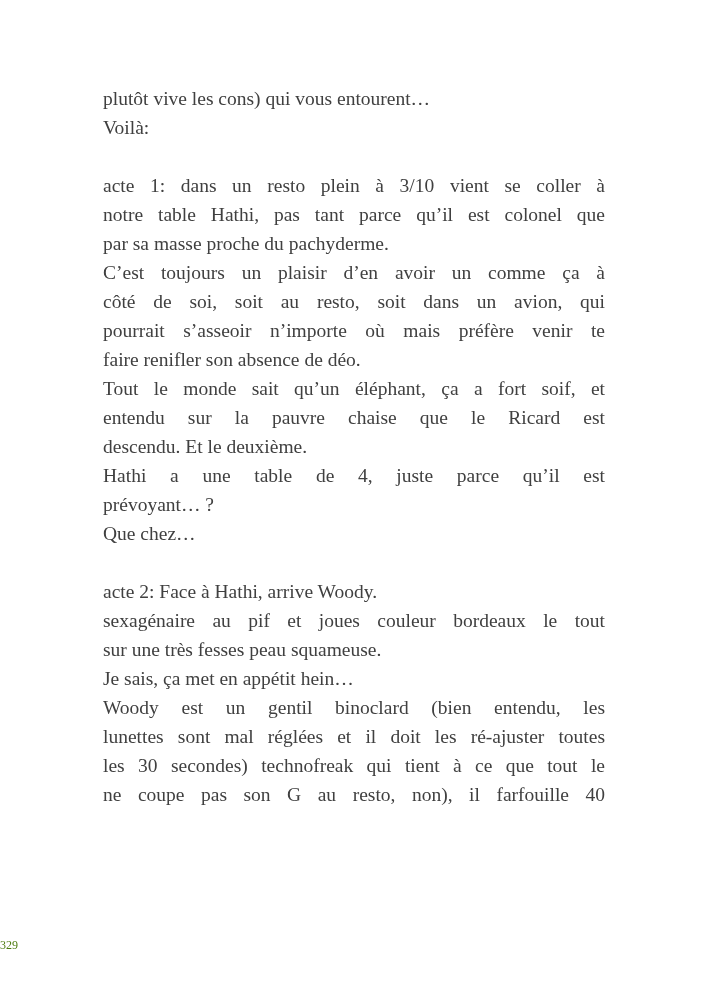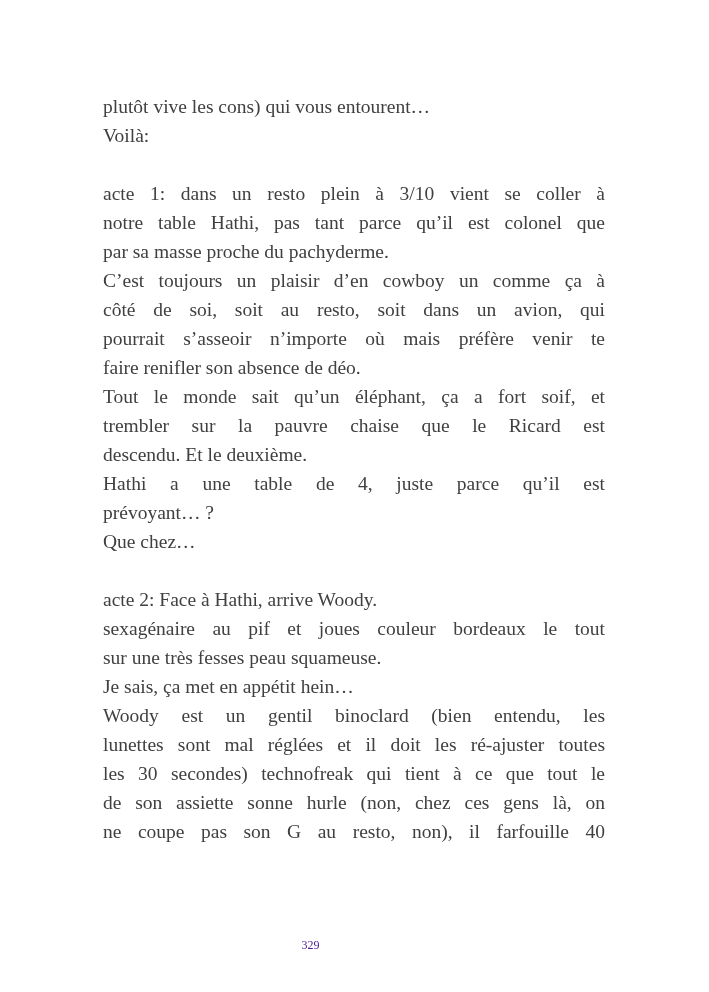--- a/index.html
+++ b/index.html
@@ -19,76 +19,73 @@
     position: absolute;
     left: 103px;
     top: 84px;
     width: 502px;
     color: #404040;
     font-size: 19.5px;
     line-height: 29px;
   }
   .block {
     margin-bottom: 29px;
-    margin-top: 8px;
   }
   .block:last-child {
     margin-bottom: 0;
   }
   .line {
     height: 29px;
     overflow: hidden;
     white-space: normal;
     text-align: left;
   }
   .line.stretch {
     text-align: justify;
     text-align-last: justify;
   }
   .footer {
     position: absolute;
     top: 938px;
     left: 0;
     width: 621px;
-    text-align: center;
     font-size: 12px;
     line-height: 15px;
-    color: #4c1d95;
+    color: #4d7c0f;
   }
 </style>
 </head>
 <body>
 
 <div class="sheet">
   <div class="text-area">
       <div class="block">
         <div class="line">plutôt vive les cons) qui vous entourent…</div>
         <div class="line">Voilà:</div>
       </div>
       <div class="block">
         <div class="line stretch">acte 1: dans un resto plein à 3/10 vient se coller à</div>
         <div class="line stretch">notre table Hathi, pas tant parce qu’il est colonel que</div>
         <div class="line">par sa masse proche du pachyderme.</div>
-        <div class="line stretch">C’est toujours un plaisir d’en cowboy un comme ça à</div>
+        <div class="line stretch">C’est toujours un plaisir d’en avoir un comme ça à</div>
         <div class="line stretch">côté de soi, soit au resto, soit dans un avion, qui</div>
         <div class="line stretch">pourrait s’asseoir n’importe où mais préfère venir te</div>
         <div class="line">faire renifler son absence de déo.</div>
         <div class="line stretch">Tout le monde sait qu’un éléphant, ça a fort soif, et</div>
-        <div class="line stretch">trembler sur la pauvre chaise que le Ricard est</div>
+        <div class="line stretch">entendu sur la pauvre chaise que le Ricard est</div>
         <div class="line">descendu. Et le deuxième.</div>
         <div class="line stretch">Hathi a une table de 4, juste parce qu’il est</div>
         <div class="line">prévoyant… ?</div>
         <div class="line">Que chez…</div>
       </div>
       <div class="block">
         <div class="line">acte 2: Face à Hathi, arrive Woody.</div>
         <div class="line stretch">sexagénaire au pif et joues couleur bordeaux le tout</div>
         <div class="line">sur une très fesses peau squameuse.</div>
         <div class="line">Je sais, ça met en appétit hein…</div>
         <div class="line stretch">Woody est un gentil binoclard (bien entendu, les</div>
         <div class="line stretch">lunettes sont mal réglées et il doit les ré-ajuster toutes</div>
         <div class="line stretch">les 30 secondes) technofreak qui tient à ce que tout le</div>
-        <div class="line stretch">de son assiette sonne hurle (non, chez ces gens là, on</div>
         <div class="line stretch">ne coupe pas son G au resto, non), il farfouille 40</div>
       </div>
     </div>
   <div class="footer">329</div>
 </div>
 
 </body></html>

